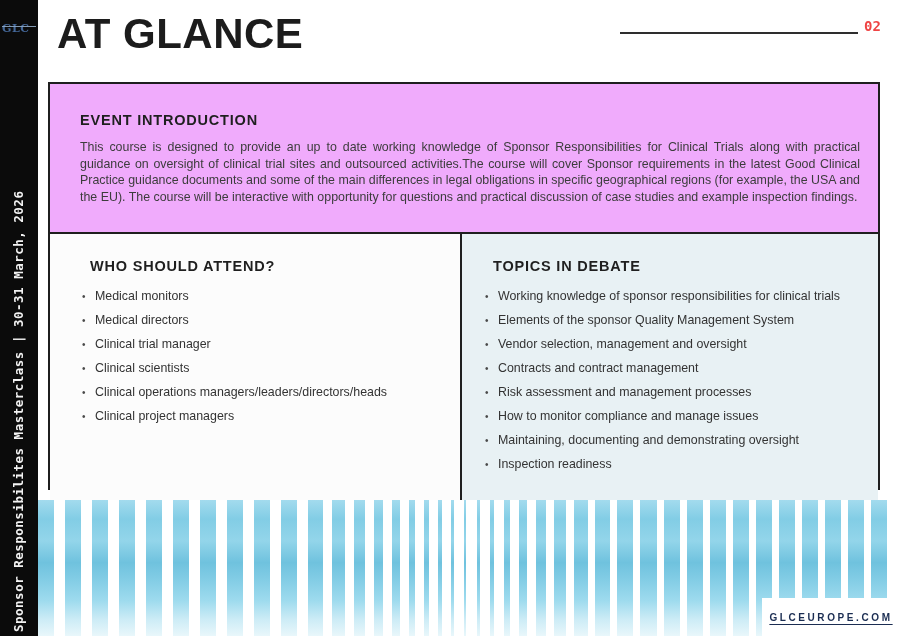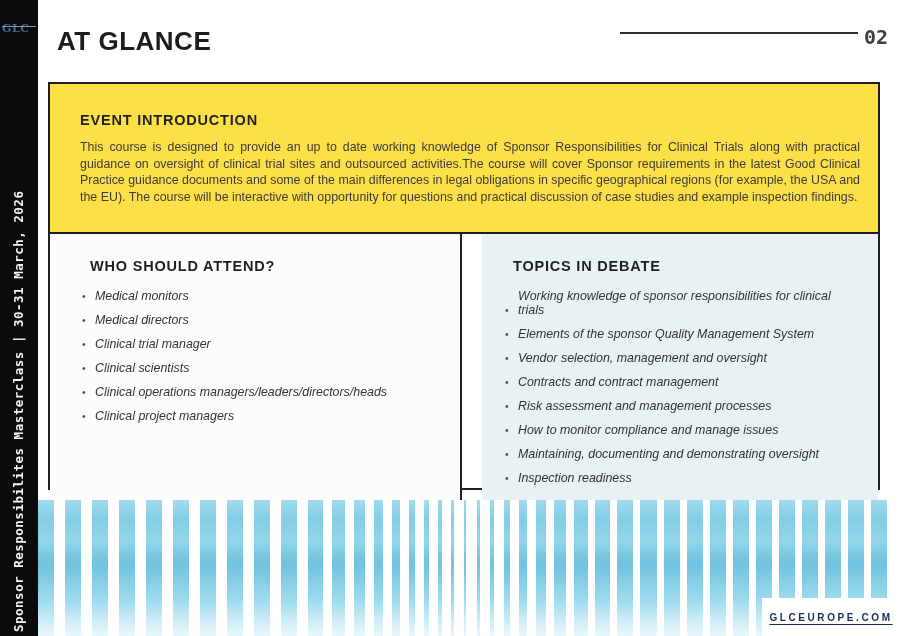--- a/index.html
+++ b/index.html
@@ -38,73 +38,72 @@
     text-align: left;
     font-family: "DejaVu Sans Mono", monospace;
     font-weight: bold; font-size: 12.5px; color: #f2f2f2;
     letter-spacing: 0.5px;
     line-height: 38px;
     white-space: nowrap;
   }
 
   
   .page-title {
-    position: absolute; left: 57px; top: 26px;
-    font-size: 26px; font-weight: 800; color: #1c1c1c;
+    position: absolute; left: 57px; top: 10px;
+    font-size: 42px; font-weight: 800; color: #1c1c1c;
     letter-spacing: 0.5px;
   }
   .header-rule {
     position: absolute; left: 620px; top: 32px;
     width: 238px; height: 2px; background: #2e2e2e;
   }
   .page-number {
-    position: absolute; left: 864px; top: 25px;
+    position: absolute; left: 864px; top: 18px;
     font-family: "DejaVu Sans Mono", monospace;
-    font-weight: bold; font-size: 20px; color: #404040;
+    font-weight: bold; font-size: 14px; color: #ef4444;
   }
 
   
   .main-box {
     position: absolute; left: 48px; top: 82px;
     width: 832px; height: 408px;
     border: 2px solid #1f1f1f;
     background: #ffffff;
   }
   .intro {
     height: 150px;
     border-bottom: 2px solid #1f1f1f;
     padding: 28px 18px 0 30px;
-    background: #fde047;
+    background: #f0abfc;
   }
   h2.section-heading {
     font-size: 14.5px; font-weight: 800; color: #1f1f1f;
     letter-spacing: 0.8px;
   }
   .intro-body {
     margin-top: 11px;
     font-size: 12.4px; line-height: 16.6px; color: #3c3c3c;
     text-align: justify;
   }
   .columns { display: flex; height: 284px; }
   .col-left {
     width: 412px; border-right: 2px solid #1f1f1f;
     padding: 24px 16px 0 40px;
     background: #fcfcfc;
   }
   .col-right {
     flex: 1;
     padding: 24px 22px 0 31px;
     background: #e8f1f4;
-    margin-left: 20px;
   }
   ul.plain-list { list-style: none; margin-top: 16px; margin-left: -8px; }
   ul.plain-list li {
     display: flex; align-items: flex-end;
     font-size: 12.4px; color: #333333;
-    margin-bottom: 10.5px; line-height: 13.5px; font-style: italic;
+    margin-bottom: 10.5px; line-height: 13.5px;
   }
   .blt { width: 13px; flex: 0 0 13px; color: #4a4a4a; font-size: 10px; }
   .blt::before { content: "•"; }
 
   
   .footer-bars {
     position: absolute; left: 38px; top: 500px;
     width: 862px; height: 136px;
     display: flex; align-items: stretch;
     overflow: hidden; background: #ffffff;

